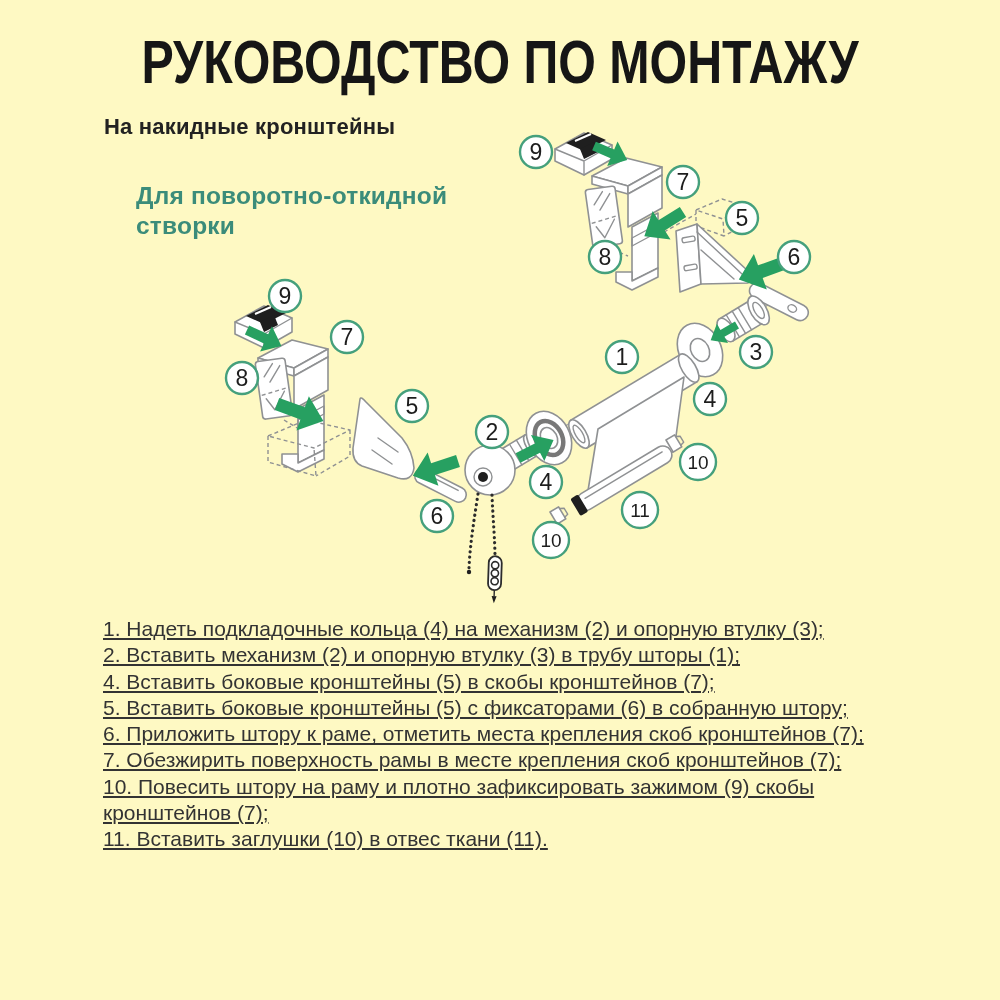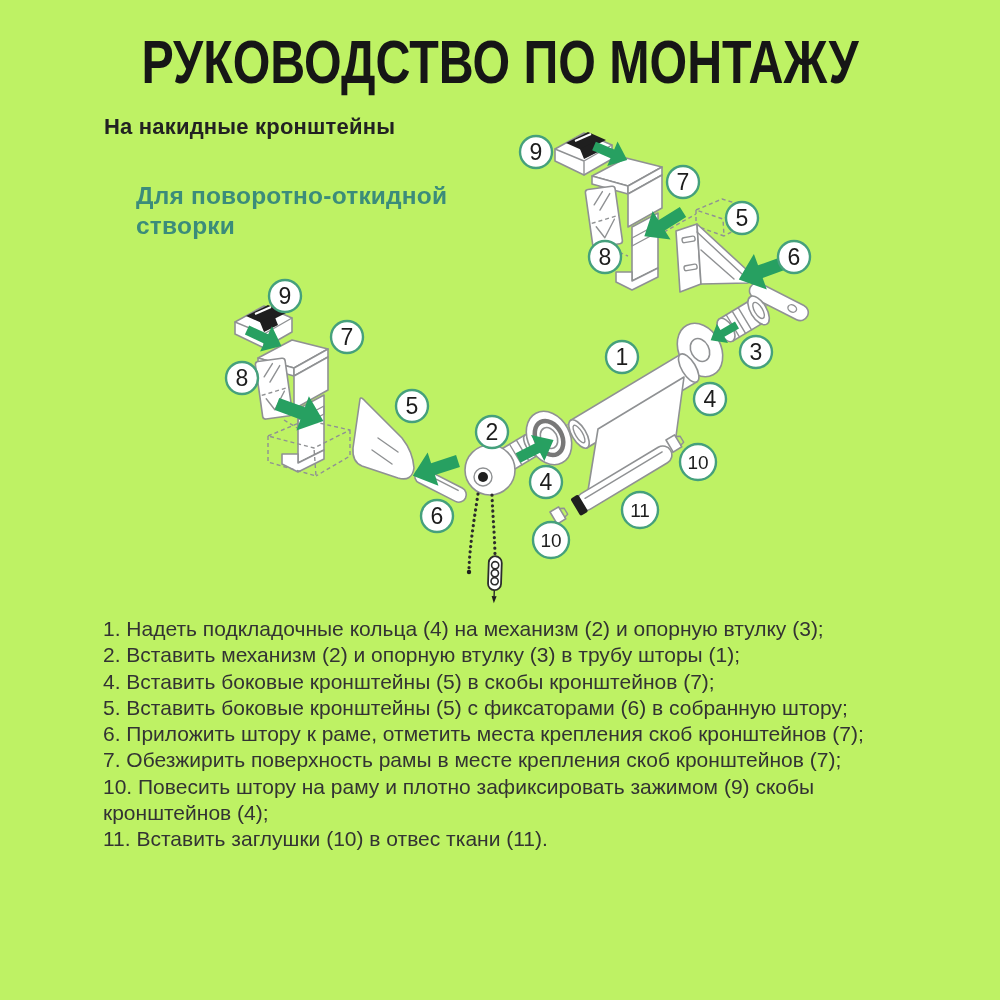--- a/index.html
+++ b/index.html
@@ -5,39 +5,39 @@
   :root{
     --accent_teal:#3b8c7a;
     --arrow_green:#27a061;
     --callout_green:#45a07c;
     --line_gray:#8f9193;
     --text_dark:#333333;
     --title_black:#161616;
   }
   *{box-sizing:border-box;margin:0;padding:0;}
   html,body{width:1000px;height:1000px;background:#ffffff;font-family:"Liberation Sans",sans-serif;}
-  .page{position:relative;width:1000px;height:1000px;overflow:hidden;background:#bef264;}
+  .page{position:relative;width:1000px;height:1000px;overflow:hidden;background:#fef9c3;}
   .title{
     position:absolute;top:26px;left:0;width:1000px;text-align:center;
     font-size:62px;font-weight:700;color:var(--title_black);
     transform:scaleX(0.78);transform-origin:50% 50%;letter-spacing:0px;white-space:nowrap;
   }
   .subtitle{
     position:absolute;top:114px;left:104px;font-size:22px;font-weight:700;
     color:#222;letter-spacing:0.2px;
   }
   .section-heading{
     position:absolute;top:181px;left:104px;width:330px;
     font-size:24.5px;font-weight:700;line-height:30px;color:var(--accent_teal);
     letter-spacing:0.2px;
     margin-left:32px;
   }
   .instructions{
     position:absolute;top:616px;left:103px;width:780px;
-    font-size:21px;line-height:26.3px;color:var(--text_dark);font-weight:400;
+    font-size:21px;line-height:26.3px;color:var(--text_dark);font-weight:400;text-decoration:underline;
   }
   .instructions p{margin:0;}
   svg.diagram{position:absolute;top:0;left:0;}
   
   .lineart{fill:#ffffff;stroke:var(--line_gray);stroke-width:1.6;stroke-linejoin:round;stroke-linecap:round;}
   .lineartN{fill:none;stroke:var(--line_gray);stroke-width:1.4;stroke-linejoin:round;stroke-linecap:round;}
   .dashed{fill:none;stroke:var(--line_gray);stroke-width:1.4;stroke-dasharray:4 3;stroke-linejoin:round;}
   .dashline{fill:none;stroke:#a5a7a8;stroke-width:1.3;stroke-dasharray:5 4;}
   .arrow{fill:var(--arrow_green);stroke:none;}
   .dark{fill:#1f1f1f;stroke:none;}
@@ -288,17 +288,17 @@
     </g>
   </svg>
 
   <div class="instructions">
     <p>1. Надеть подкладочные кольца (4) на механизм (2) и опорную втулку (3);</p>
     <p>2. Вставить механизм (2) и опорную втулку (3) в трубу шторы (1);</p>
     <p>4. Вставить боковые кронштейны (5) в скобы кронштейнов (7);</p>
     <p>5. Вставить боковые кронштейны (5) с фиксаторами (6) в собранную штору;</p>
     <p>6. Приложить штору к раме, отметить места крепления скоб кронштейнов (7);</p>
     <p>7. Обезжирить поверхность рамы в месте крепления скоб кронштейнов (7);</p>
-    <p>10. Повесить штору на раму и плотно зафиксировать зажимом (9) скобы кронштейнов (4);</p>
+    <p>10. Повесить штору на раму и плотно зафиксировать зажимом (9) скобы кронштейнов (7);</p>
     <p>11. Вставить заглушки (10) в отвес ткани (11).</p>
   </div>
 
 </div>
 
 </body></html>

